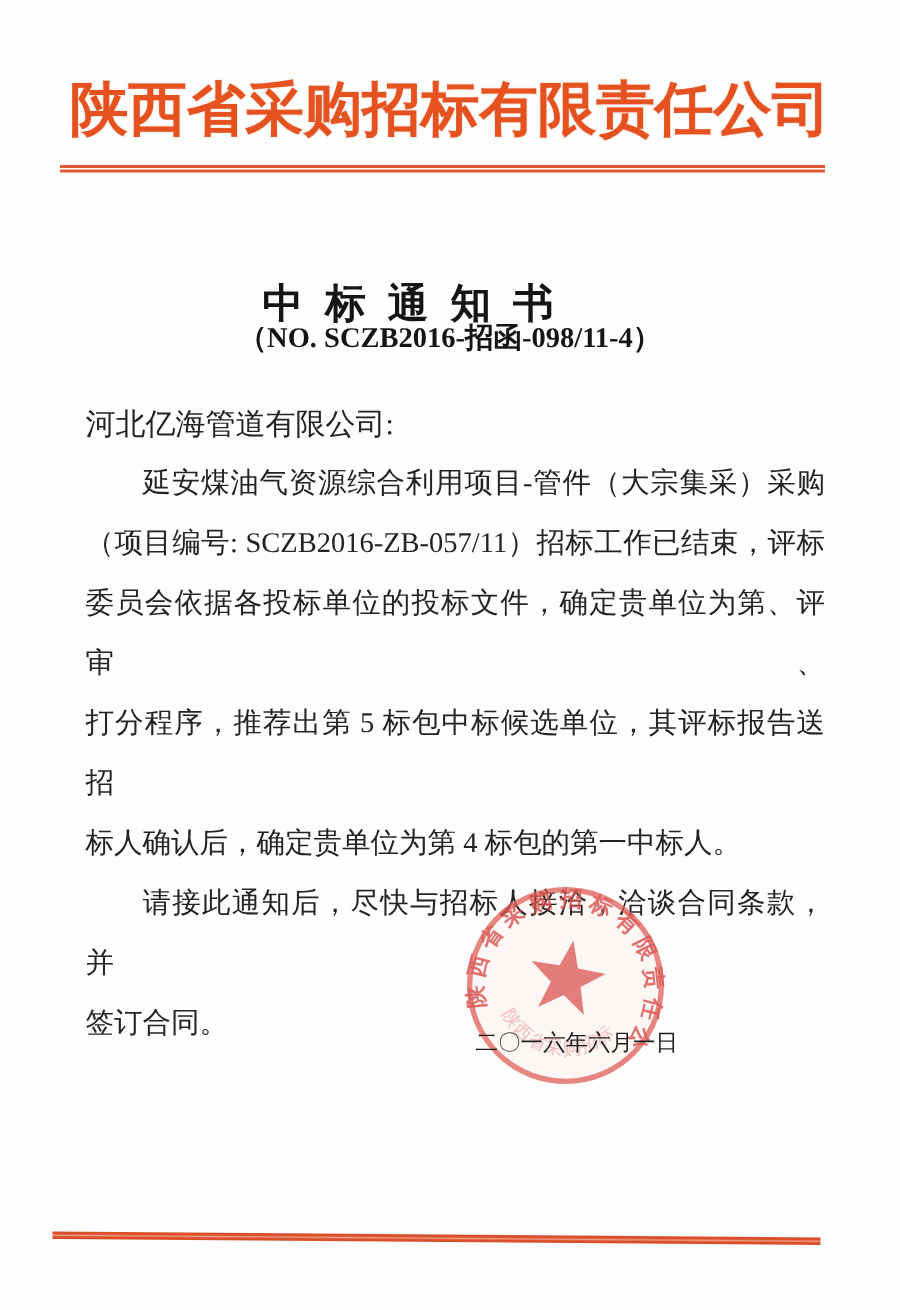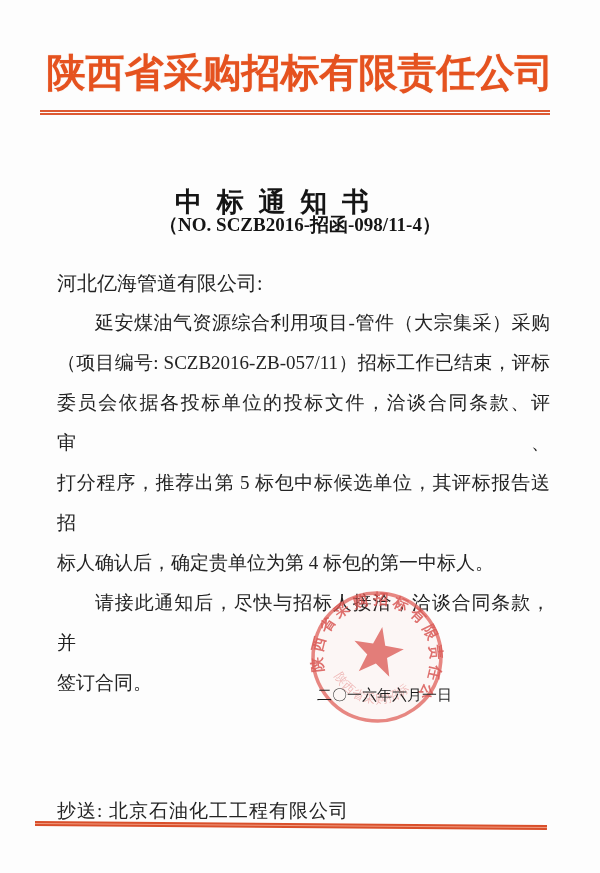--- a/index.html
+++ b/index.html
@@ -84,21 +84,21 @@
   <div class="letterhead">陕西省采购招标有限责任公司</div>
   <div class="letterhead-rule"></div>
 
   <div class="doc-title">中 标 通 知 书</div>
   <div class="doc-number">（NO. SCZB2016-招函-098/11-4）</div>
 
   <div class="body-text">
     <div class="line recipient">河北亿海管道有限公司:</div>
     <div class="line stretch indent">延安煤油气资源综合利用项目-管件（大宗集采）采购</div>
     <div class="line stretch">（项目编号: SCZB2016-ZB-057/11）招标工作已结束，评标</div>
-    <div class="line stretch">委员会依据各投标单位的投标文件，洽谈合同条款、评审、</div>
+    <div class="line stretch">委员会依据各投标单位的投标文件，确定贵单位为第、评审、</div>
     <div class="line stretch">打分程序，推荐出第 5 标包中标候选单位，其评标报告送招</div>
     <div class="line wrapok">标人确认后，确定贵单位为第 4 标包的第一中标人。</div>
     <div class="line stretch indent">请接此通知后，尽快与招标人接洽，洽谈合同条款，并</div>
     <div class="line wrapok">签订合同。</div>
   </div>
 
   <svg class="seal" viewBox="0 0 140 140" xmlns="http://www.w3.org/2000/svg">
     <g transform="rotate(10 70 70)">
       <circle cx="70" cy="70" r="63" fill="rgba(229,112,100,0.05)" stroke="rgba(222,92,86,0.8)" stroke-width="3.5"></circle>
       <defs>
@@ -110,16 +110,15 @@
       </text>
       <text font-size="12" fill="rgba(215,80,76,0.38)" font-family="'DejaVu Serif',serif">
         <textPath href="#sealArcBottom" startOffset="4" textLength="88">陕西省采购招标</textPath>
       </text>
       <polygon points="70,40 76.1,57.6 94.7,58.0 79.9,69.2 85.3,87.0 70,76.4 54.7,87.0 60.1,69.2 45.3,58.0 63.9,57.6" fill="rgba(219,85,80,0.82)"></polygon>
     </g>
   </svg>
 
   <div class="date-line">二〇一六年六月一日</div>
 
-  <div class="footer-cc">抄送: 北京石油化工工程有限公司</div>
   <div class="footer-rule"></div>
 
 </div>
 
 </body></html>

